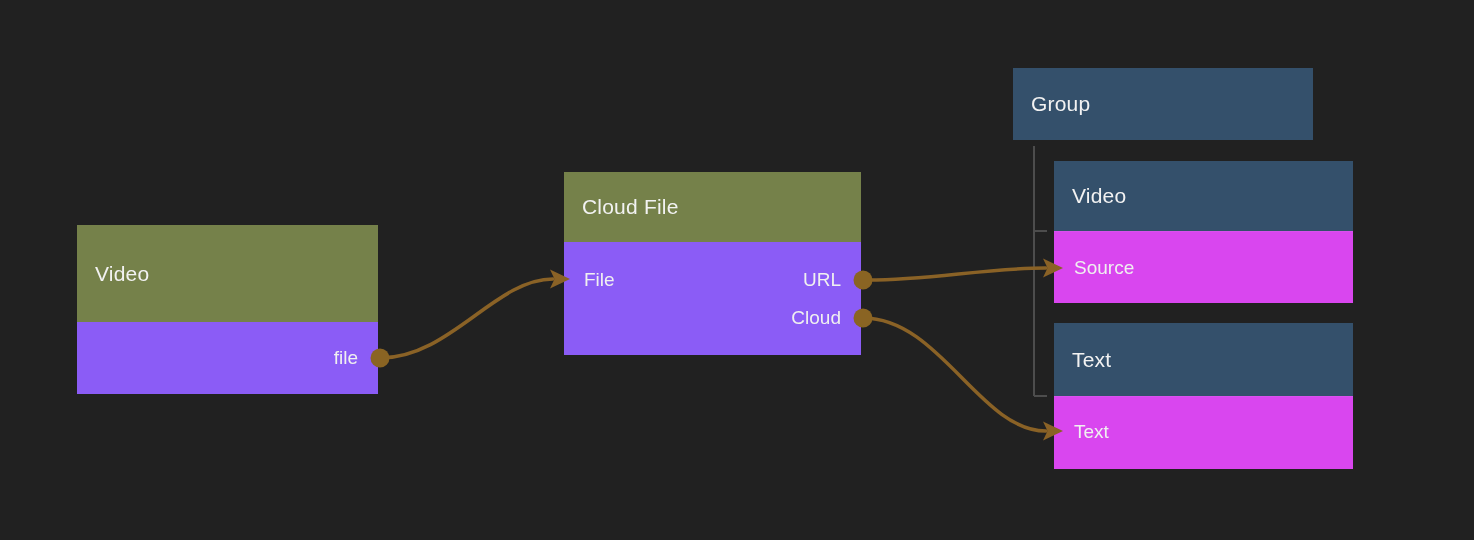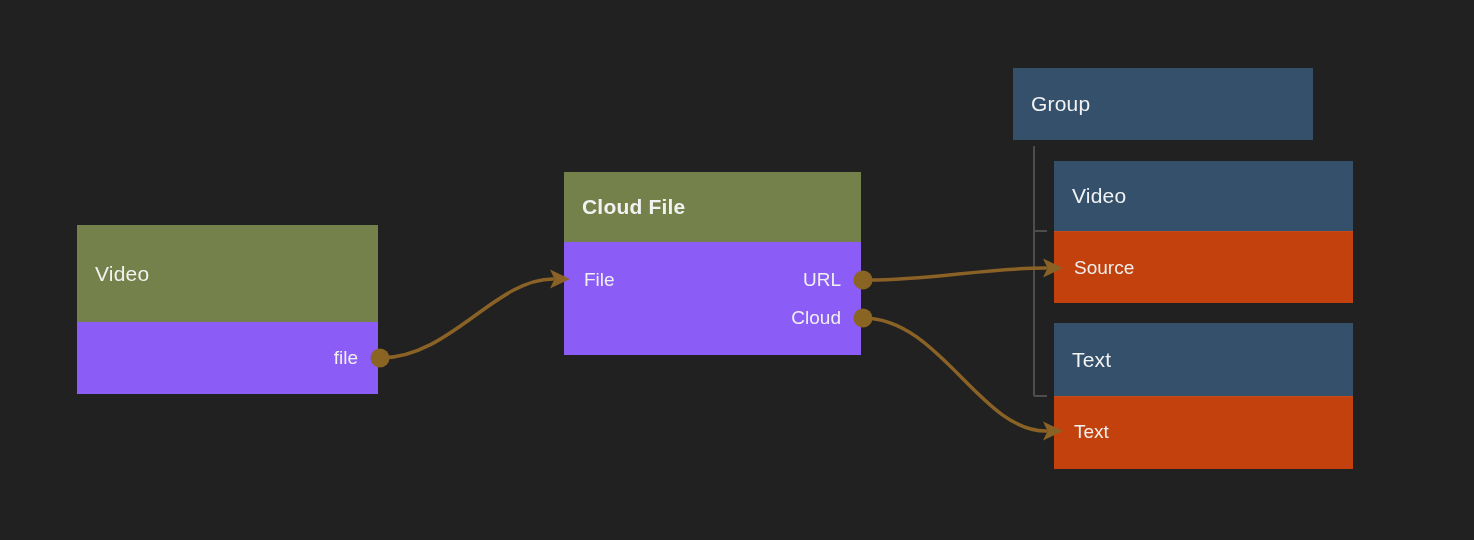--- a/index.html
+++ b/index.html
@@ -51,29 +51,29 @@
   .row.between { justify-content: space-between; }
   .row.right   { justify-content: flex-end; }
   .row.left    { justify-content: flex-start; }
 
   
   .green .hdr  { background: #75814a; }
   .green .body { background: #8b5cf6; }
 
   
   .blue .hdr  { background: #34506b; }
-  .blue .body { background: #c2410c; box-shadow: inset 0 1px 0 rgba(255,255,255,0.06); }
+  .blue .body { background: #d946ef; box-shadow: inset 0 1px 0 rgba(255,255,255,0.06); }
 
   
   #node-video-model { left: 77px;  top: 225px; width: 301px; height: 169px; }
   #node-video-model .hdr  { height: 97px; }
   #node-video-model .body { height: 72px; padding-top: 17px; }
 
   #node-cloud-file { left: 564px; top: 172px; width: 297px; height: 183px; }
-  #node-cloud-file .hdr  { height: 70px; font-weight: bold; }
+  #node-cloud-file .hdr  { height: 70px; }
   #node-cloud-file .body { height: 113px; padding-top: 19px; }
 
   #node-group { left: 1013px; top: 68px; width: 300px; height: 73px; }
   #node-group .hdr { height: 72px; }
 
   #node-group-video { left: 1054px; top: 161px; width: 299px; height: 142px; }
   #node-group-video .hdr  { height: 70px; }
   #node-group-video .body { height: 72px; padding-top: 18px; }
 
   #node-group-text { left: 1054px; top: 323px; width: 299px; height: 146px; }

